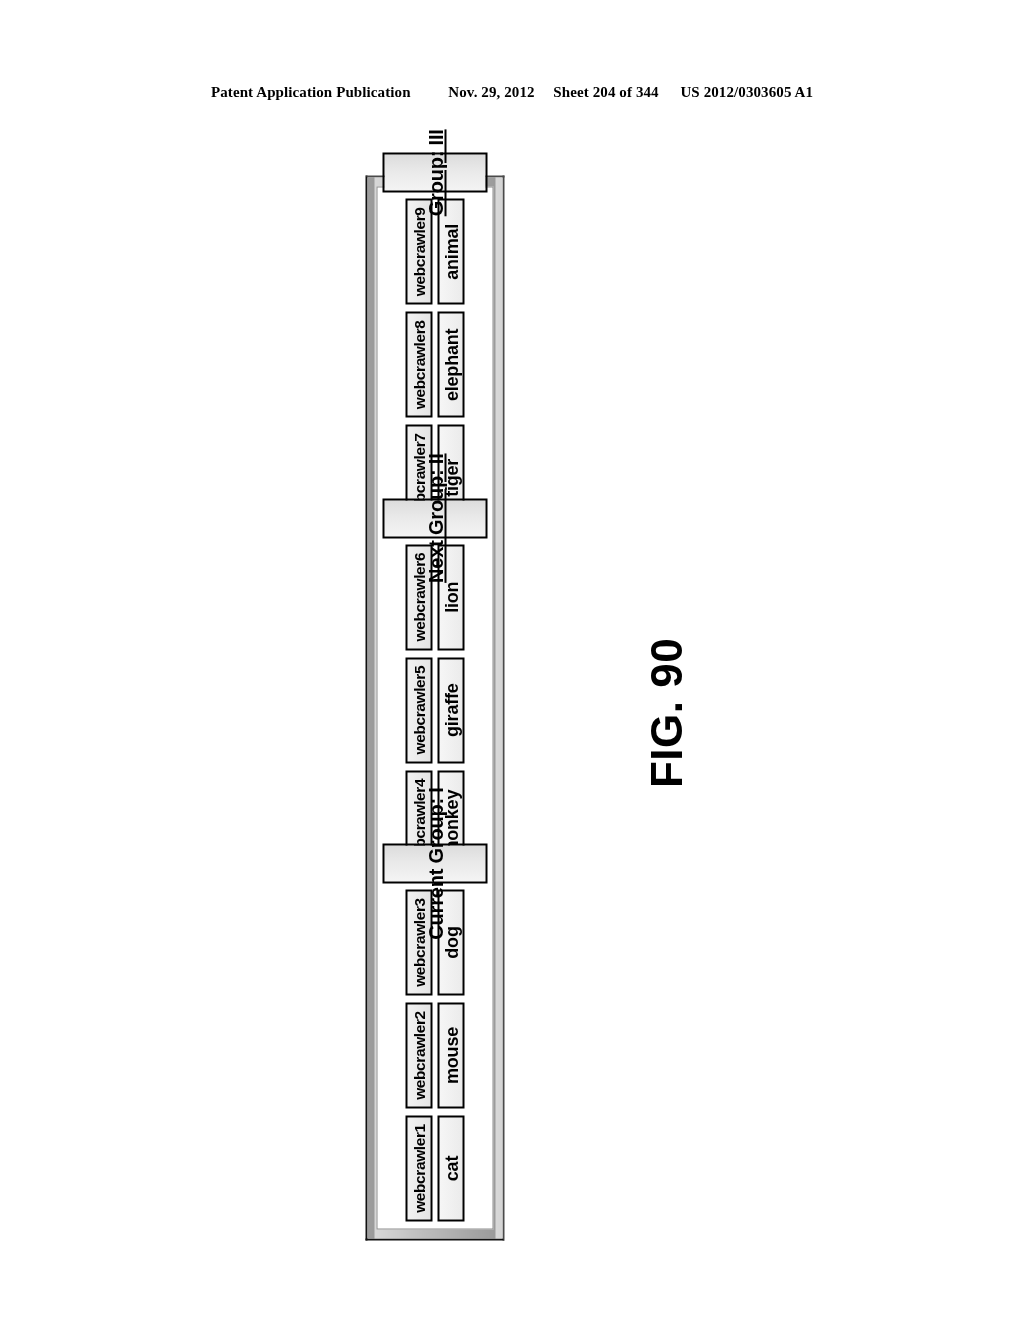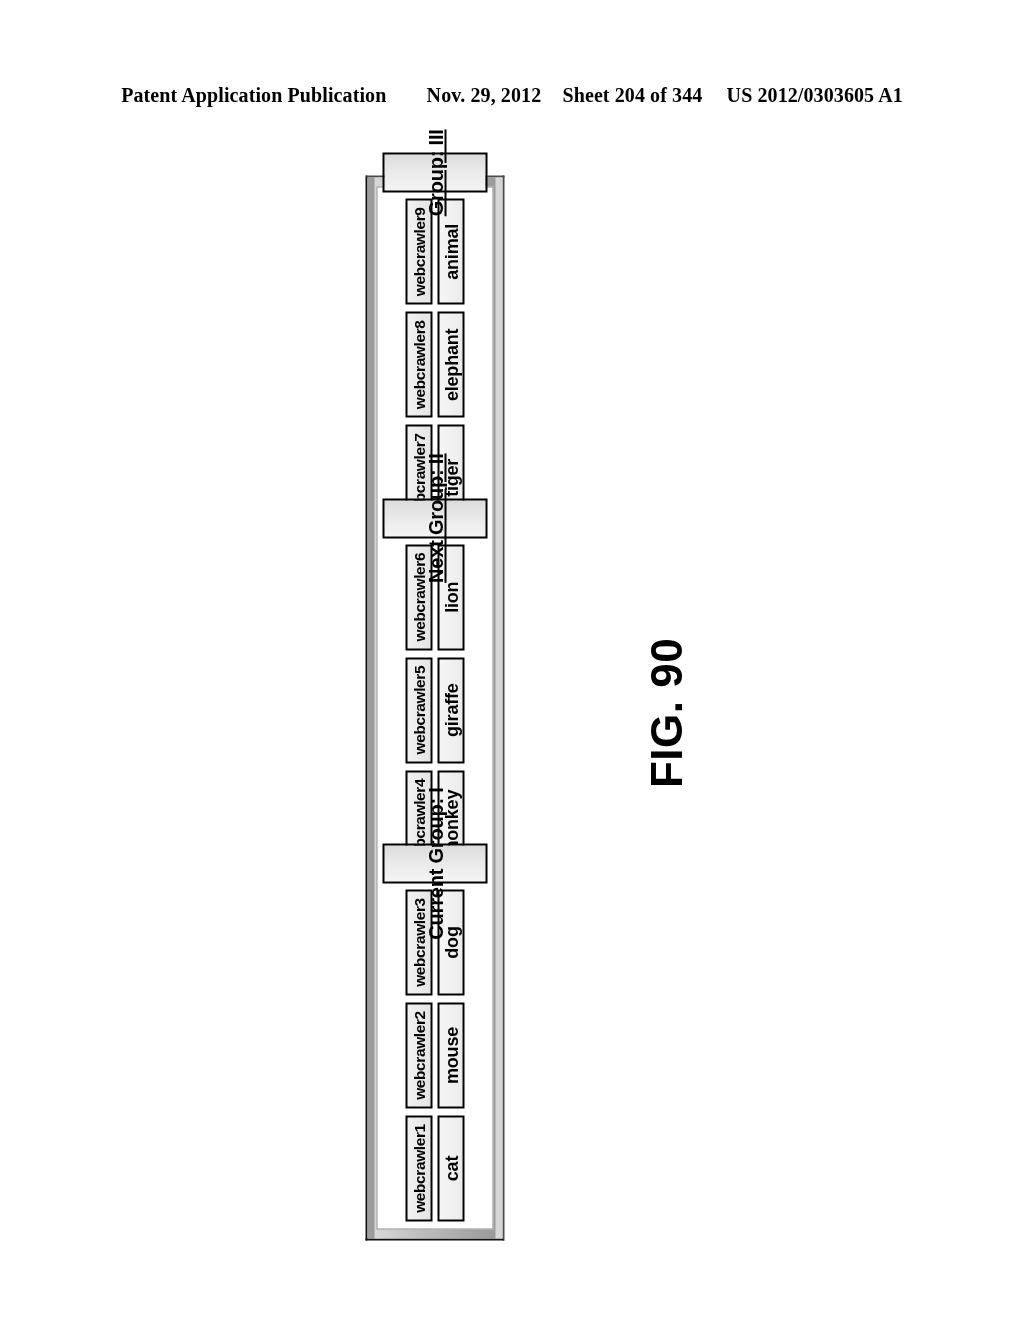--- a/index.html
+++ b/index.html
@@ -17,21 +17,21 @@
 
   
   #page-header {
     position: absolute;
     left: 0;
     top: 84px;
     width: 1024px;
     text-align: center;
     font-family: "Liberation Serif", serif;
     font-weight: bold;
-    font-size: 20px;
+    font-size: 15px;
     color: #000;
     white-space: nowrap;
     letter-spacing: 0.1px;
   }
   #page-header .hdr-seg { display: inline-block; vertical-align: baseline; }
   .gap-lg { display: inline-block; width: 30px; }
   .gap-md { display: inline-block; width: 14px; }
   .gap-sm { display: inline-block; width: 11px; }
 
   

